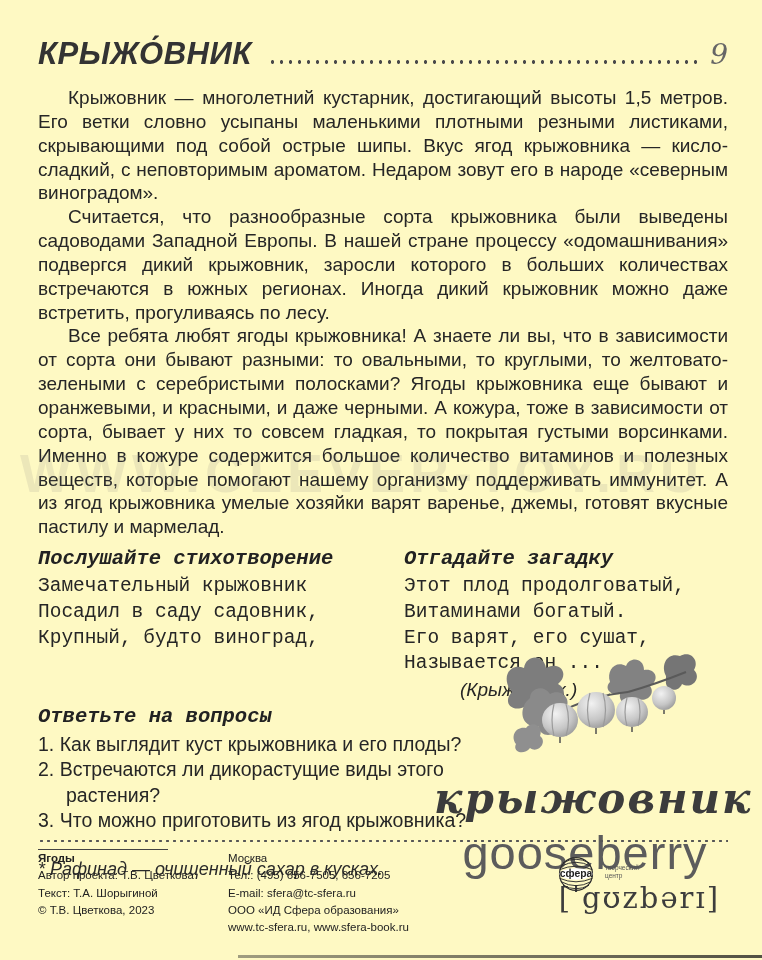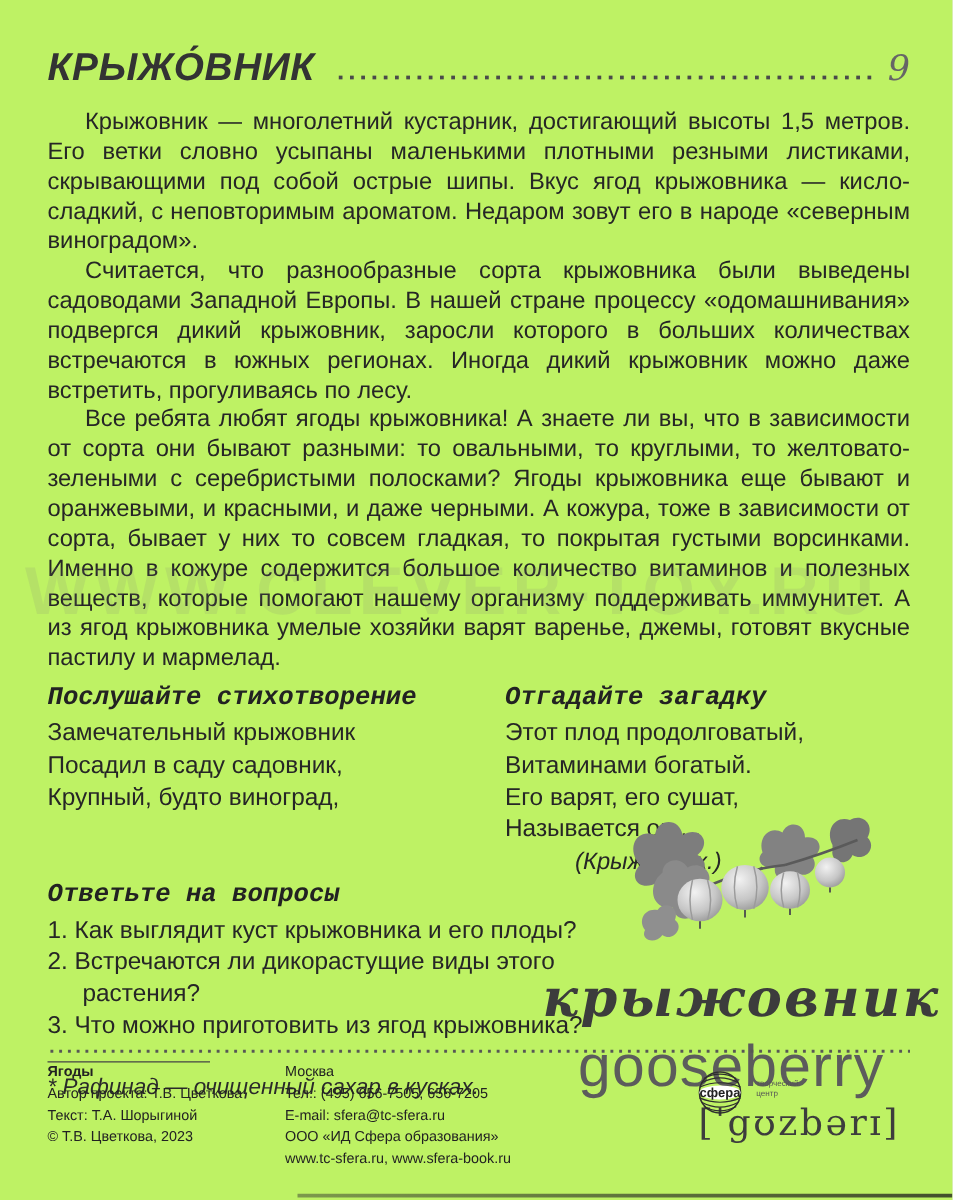--- a/index.html
+++ b/index.html
@@ -1,17 +1,17 @@
 <!DOCTYPE html>
 <html><head>
 <meta charset="utf-8">
 <style>
   html,body { margin:0; padding:0; background:#e9e9e9; }
   .page {
-    position:relative; width:762px; height:960px; background:#bef264;
+    position:relative; width:762px; height:960px; background:#fef9c3;
     font-family:"Liberation Sans", sans-serif; color:#2b2b2b;
     overflow:hidden; margin:0 auto;
   }
   .content { position:absolute; left:38px; right:34px; top:0; }
 
   
   .title-row { display:flex; align-items:flex-end; margin-top:38px; }
   .title {
     font-size:31px; font-weight:bold; font-style:italic;
     letter-spacing:0.5px; color:#333; line-height:1;
@@ -35,21 +35,21 @@
     position:absolute; top:442px; left:0; width:724px; text-align:center;
     font-size:54px; font-weight:bold; letter-spacing:5px;
     color:rgba(125,125,125,0.14); white-space:nowrap; pointer-events:none; z-index:4;
   }
 
   
   .twocol { display:flex; margin-top:8px; }
   .col-poem { width:366px; }
   .col-riddle { flex:1; }
   .sec-heading { font-weight:bold; font-style:italic; font-size:20.5px; margin:0 0 4px 0; color:#222;font-family:Liberation Mono, monospace; }
-  .vline { font-size:19.5px; line-height:1.32; color:#262626; }
+  .vline { font-size:19.5px; line-height:1.32; color:#262626;font-family:Liberation Mono, monospace; }
   .answer { font-style:italic; font-size:19px; margin:2px 0 0 56px; color:#262626; }
 
   
   .questions { margin-top:4px; max-width:470px; }
   .q-item {
     font-size:19.5px; line-height:1.3; max-width:445px;
     padding-left:28px; text-indent:-28px; color:#262626;
   }
 
   

